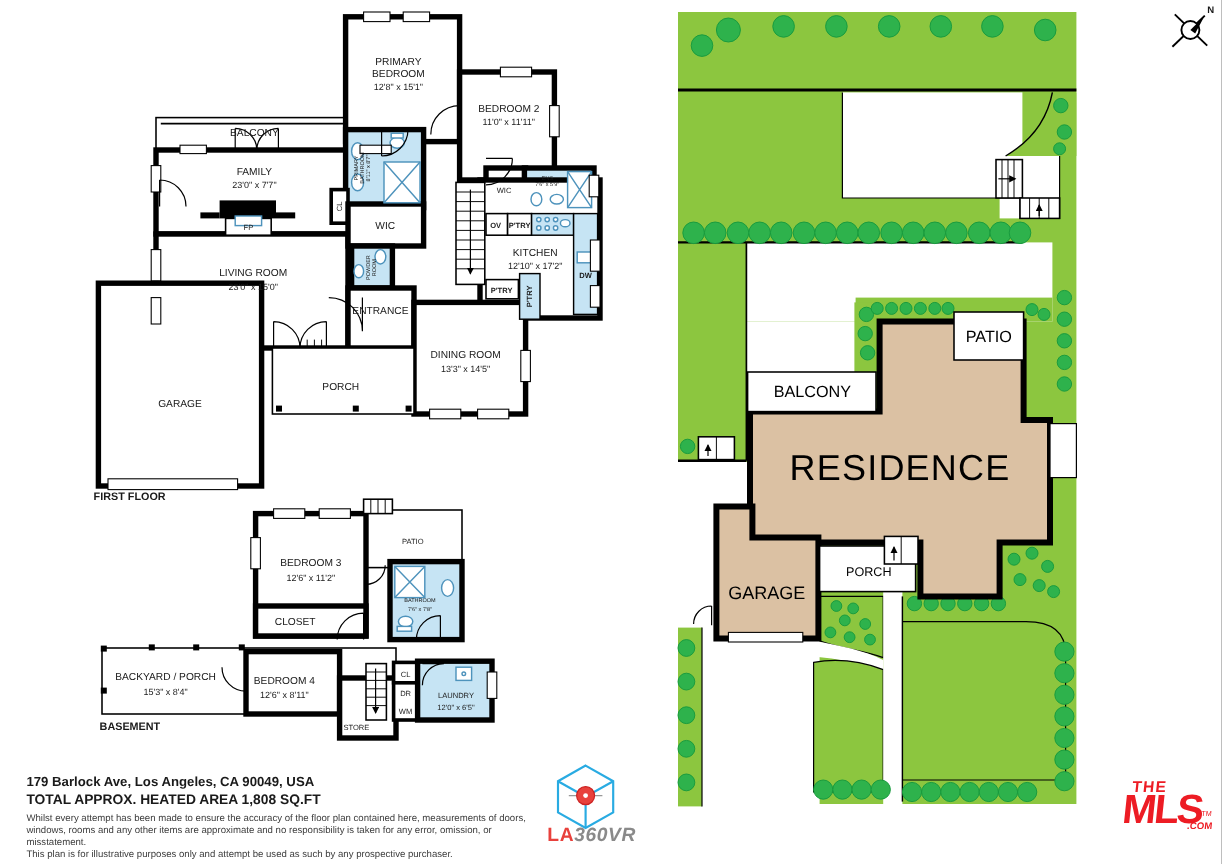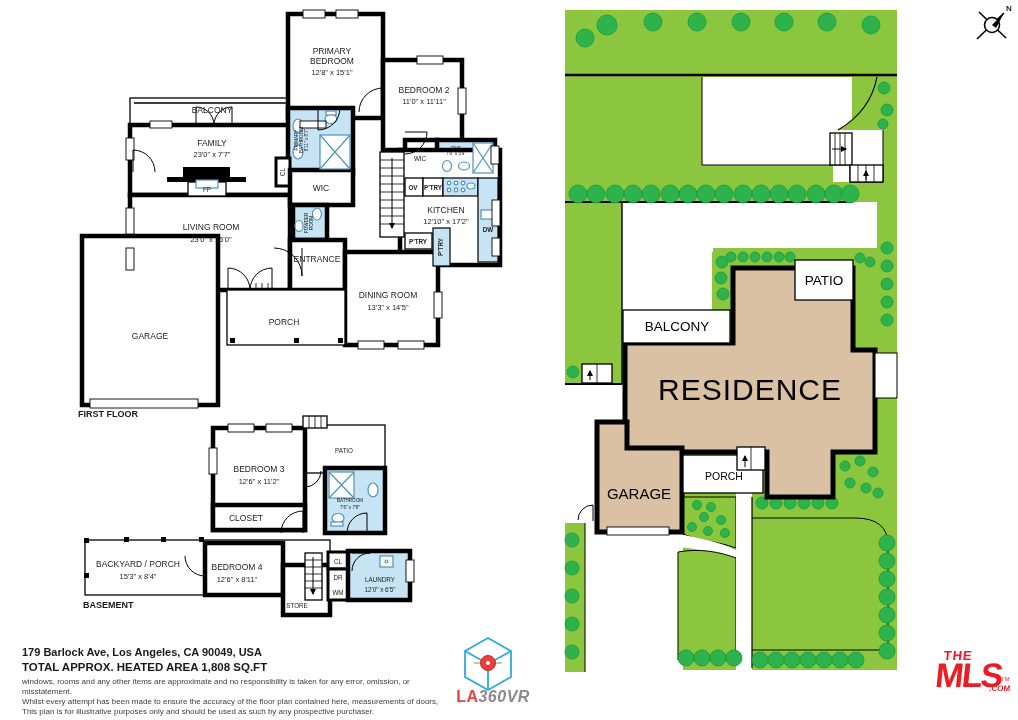--- a/index.html
+++ b/index.html
@@ -437,23 +437,23 @@
     <line x1="474" y1="663" x2="502" y2="663" stroke="#999" stroke-width="1.2"></line>
     <circle cx="488" cy="663" r="7.5" fill="var(--la_red)" stroke="#C22" stroke-width="1"></circle>
     <circle cx="488" cy="663" r="2" fill="#fff" stroke="none"></circle>
   </g>
 </svg>
 
 <div class="footer">
   <div class="addr">179 Barlock Ave, Los Angeles, CA 90049, USA</div>
   <div class="area">TOTAL APPROX. HEATED AREA 1,808 SQ.FT</div>
   <div class="disc">
+    <div>Whilst every attempt has been made to ensure the accuracy of the floor plan contained here, measurements of doors,</div>
     <div>windows, rooms and any other items are approximate and no responsibility is taken for any error, omission, or misstatement.</div>
-    <div>Whilst every attempt has been made to ensure the accuracy of the floor plan contained here, measurements of doors,</div>
-    <div>This plan is for illustrative purposes only and should be used as such by any prospective purchaser.</div>
+    <div>This plan is for illustrative purposes only and attempt be used as such by any prospective purchaser.</div>
   </div>
 </div>
 
 <div class="la360" style="top:688px;">
   <span class="word"><span class="la">LA</span><span class="vr">360VR</span></span>
 </div>
 
 <div class="mls">
   <span class="the">THE</span>
   <span class="big">MLS</span><span class="tm">TM</span>

